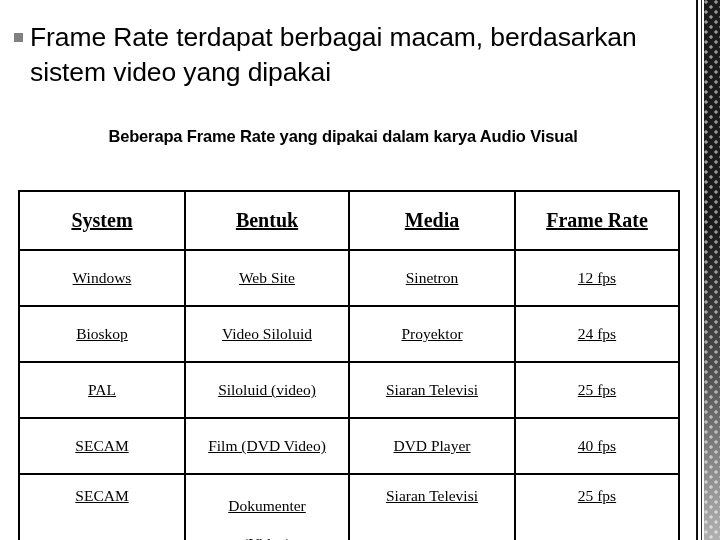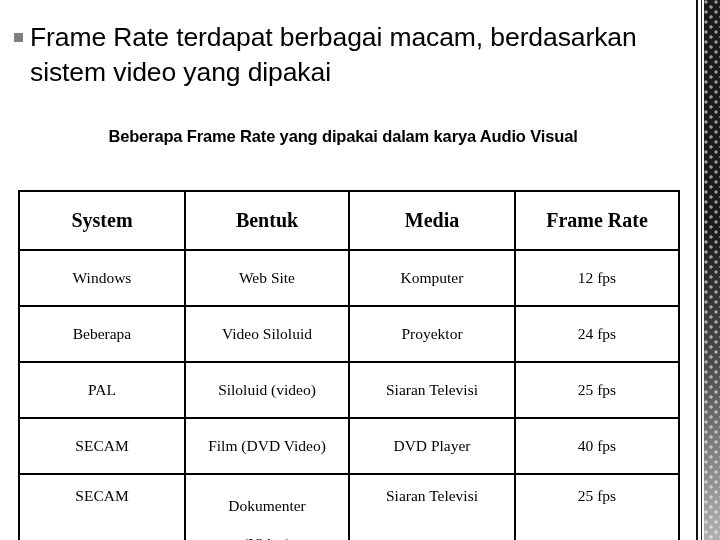--- a/index.html
+++ b/index.html
@@ -143,20 +143,21 @@
   #fps-table col.c3 { width: 166px; }
   #fps-table col.c4 { width: 164px; }
 
   #fps-table th,
   #fps-table td {
     border: 2px solid #000000;
     text-align: center;
     vertical-align: middle;
     color: #000000;
     padding: 2px 4px;
+    text-decoration: underline;
   }
   #fps-table thead th {
     height: 53px;
     font-size: 20px;
     font-weight: bold;
   }
   #fps-table tbody td {
     height: 50px;
     font-size: 15.5px;
     font-weight: normal;
@@ -200,25 +201,25 @@
         <th>System</th>
         <th>Bentuk</th>
         <th>Media</th>
         <th>Frame Rate</th>
       </tr>
     </thead>
     <tbody>
       <tr>
         <td>Windows</td>
         <td>Web Site</td>
-        <td>Komputer</td>
+        <td>Sinetron</td>
         <td>12 fps</td>
       </tr>
       <tr>
-        <td>Beberapa</td>
+        <td>Bioskop</td>
         <td>Video Siloluid</td>
         <td>Proyektor</td>
         <td>24 fps</td>
       </tr>
       <tr>
         <td>PAL</td>
         <td>Siloluid (video)</td>
         <td>Siaran Televisi</td>
         <td>25 fps</td>
       </tr>

